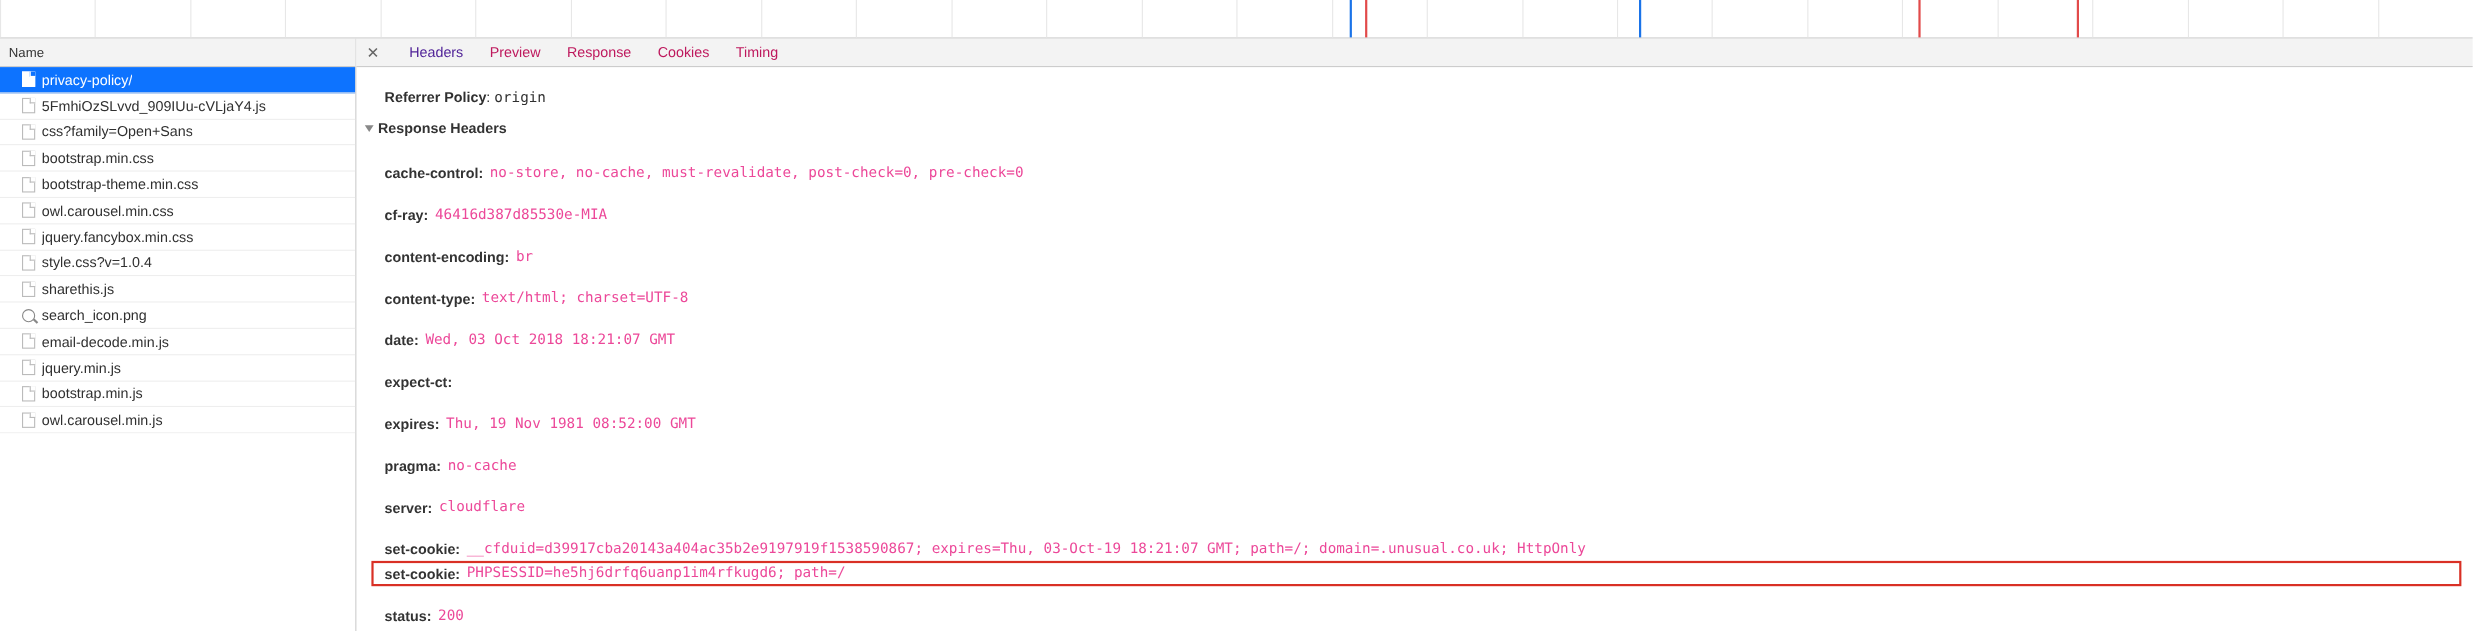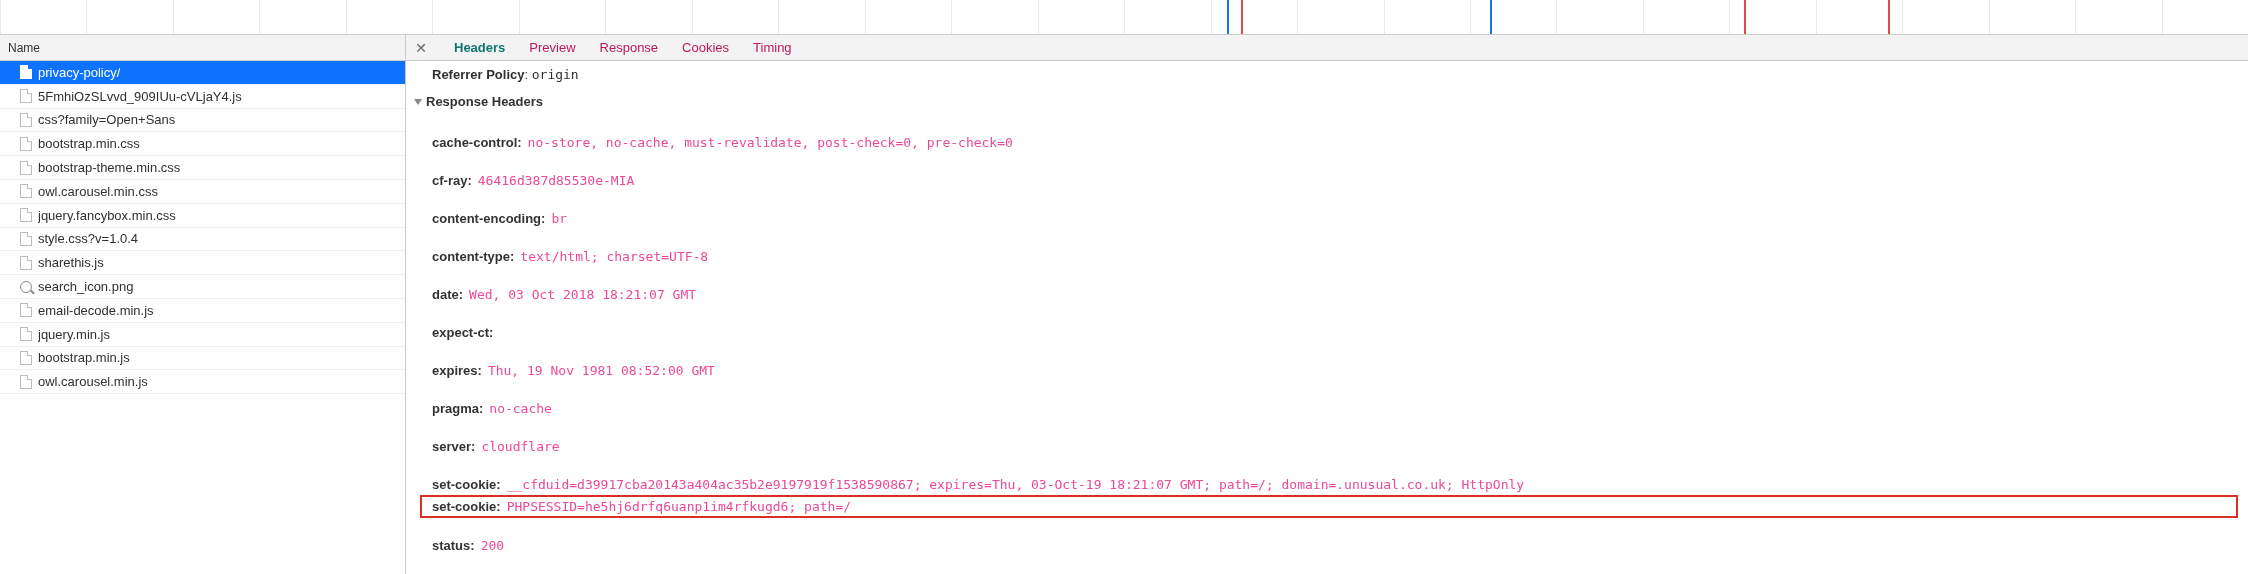--- a/index.html
+++ b/index.html
@@ -33,21 +33,21 @@
   }
   .timeline .mark.blue { background: #1a73e8; }
   .timeline .mark.red { background: #e24a4a; }
 
   
   .main {
     display: flex;
     height: calc(100vh - 35px);
   }
   .left {
-    width: 406px;
+    width: 324px;
     border-right: 1px solid #ccc;
     display: flex;
     flex-direction: column;
   }
   .right {
     flex: 1;
     display: flex;
     flex-direction: column;
     min-width: 0;
   }
@@ -145,32 +145,33 @@
     margin-right: 4px;
   }
   .tab {
     color: #be185d;
     cursor: pointer;
     padding: 0 2px;
     height: 100%;
     display: flex;
     align-items: center;
   }
-  .tab.active { color: #0f766e; font-weight: bold; }
+  .tab.active { color: #4c1d95; }
 
   
   .headers-pane {
     overflow-y: auto;
     padding: 4px 0 10px 0;
     flex: 1;
     white-space: nowrap;
   }
   .hdr-cutoff {
     padding: 2px 0 6px 26px;
     font-size: 13px;
+    margin-top: 14px;
   }
   .hdr-cutoff .k { font-weight: bold; }
   .section-title {
     padding: 6px 10px 6px 8px;
     font-weight: bold;
     font-size: 13px;
     color: #333;
     display: flex;
     align-items: center;
     gap: 4px;

